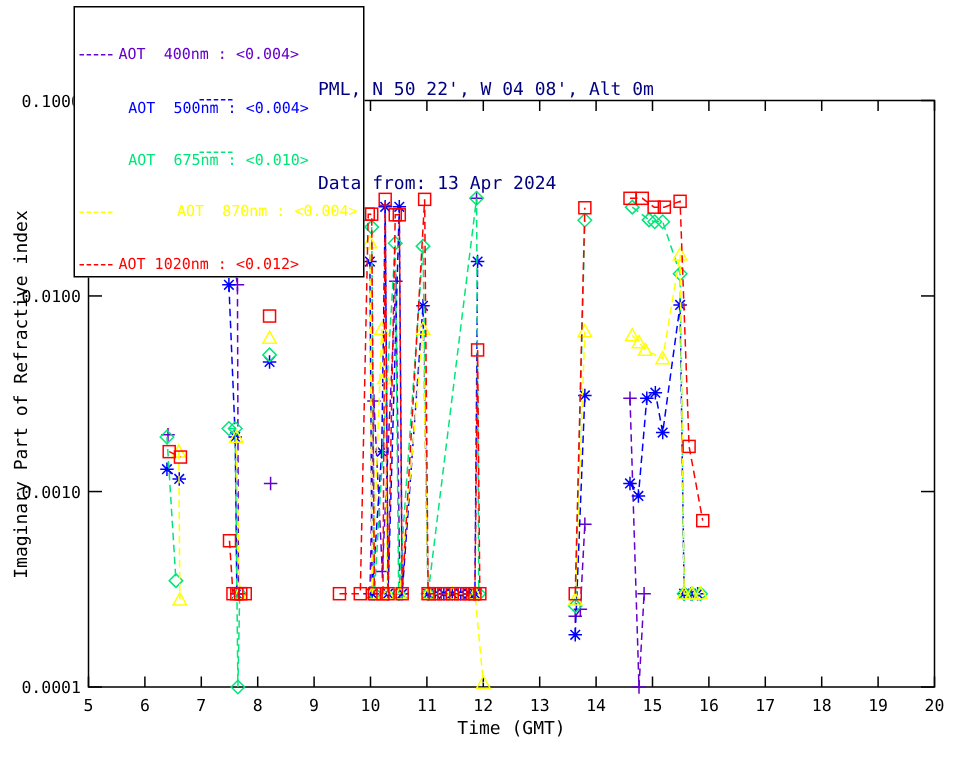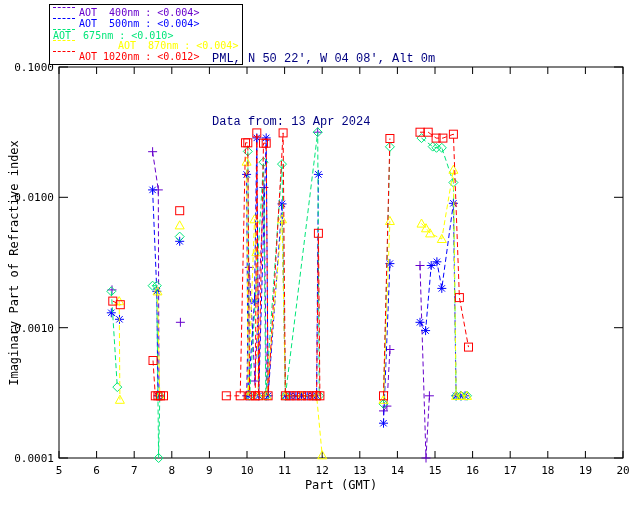--- a/index.html
+++ b/index.html
@@ -2,21 +2,21 @@
 <html><head>
 <meta charset="utf-8">
 <style>
   html,body{margin:0;padding:0;background:#fff;}
   .stage{position:relative;width:640px;height:512px;background:#fff;overflow:hidden;
          font-family:"DejaVu Sans Mono",monospace;}
   #plot-svg{position:absolute;left:0;top:0;}
   .tick{font-family:"DejaVu Sans Mono",monospace;font-size:11px;fill:#000;}
   .legend{position:absolute;left:49px;top:4px;border:1px solid #000;background:#fff;
           padding:2px 4px 2px 3px;z-index:5;}
-  .lrow{display:flex;height:11px;font-size:10px;white-space:pre;}
+  .lrow{display:flex;align-items:center;height:11px;font-size:10px;white-space:pre;margin-top:24px;}
   .dash{display:inline-block;width:22px;height:0;border-top:1px dashed currentColor;
         margin-right:4px;flex:0 0 auto;}
   .ltext{white-space:pre;}
   .header{position:absolute;left:212px;top:7px;font-size:12px;line-height:21px;
           white-space:pre;z-index:5;}
   .ylabel{position:absolute;left:14px;top:263px;transform:translate(-50%,-50%) rotate(-90deg);
           font-size:12px;white-space:nowrap;color:#000;}
   .xlabel{position:absolute;left:341px;top:478px;transform:translateX(-50%);
           font-size:12px;color:#000;}
 </style>
@@ -264,39 +264,39 @@
         <rect x="455.4" y="293.6" width="8" height="8" stroke="#FF0000" fill="none"></rect>
         <rect x="464.5" y="343.1" width="8" height="8" stroke="#FF0000" fill="none"></rect>
       </g>
     </svg>
 
   <div class="legend">
     <div class="lrow" style="color: rgb(102, 0, 204);">
       <span class="dash"></span>
       <span class="ltext">AOT  400nm : &lt;0.004&gt;</span>
     </div>
-    <div class="lrow" style="color: rgb(0, 0, 255);">
+    <div class="lrow" style="color: rgb(0, 0, 255); flex-direction: column;">
       <span class="dash"></span>
       <span class="ltext">AOT  500nm : &lt;0.004&gt;</span>
     </div>
     <div class="lrow" style="color: rgb(0, 230, 121); flex-direction: column;">
       <span class="dash"></span>
       <span class="ltext">AOT  675nm : &lt;0.010&gt;</span>
     </div>
     <div class="lrow" style="color: rgb(255, 255, 0); gap: 39px;">
       <span class="dash"></span>
       <span class="ltext">AOT  870nm : &lt;0.004&gt;</span>
     </div>
     <div class="lrow" style="color: rgb(255, 0, 0);">
       <span class="dash"></span>
       <span class="ltext">AOT 1020nm : &lt;0.012&gt;</span>
     </div>
   </div>
 
-  <div class="header" style="color: rgb(0, 0, 128); font-family: Liberation Mono, monospace;">
+  <div class="header" style="color: rgb(0, 0, 128);">
     <div>PML, N 50 22', W 04 08', Alt 0m</div>
     <div>Data from: 13 Apr 2024</div>
   </div>
 
   <div class="ylabel">Imaginary Part of Refractive index</div>
-  <div class="xlabel">Part (GMT)</div>
+  <div class="xlabel">Time (GMT)</div>
 
 </div>
 
 </body></html>

